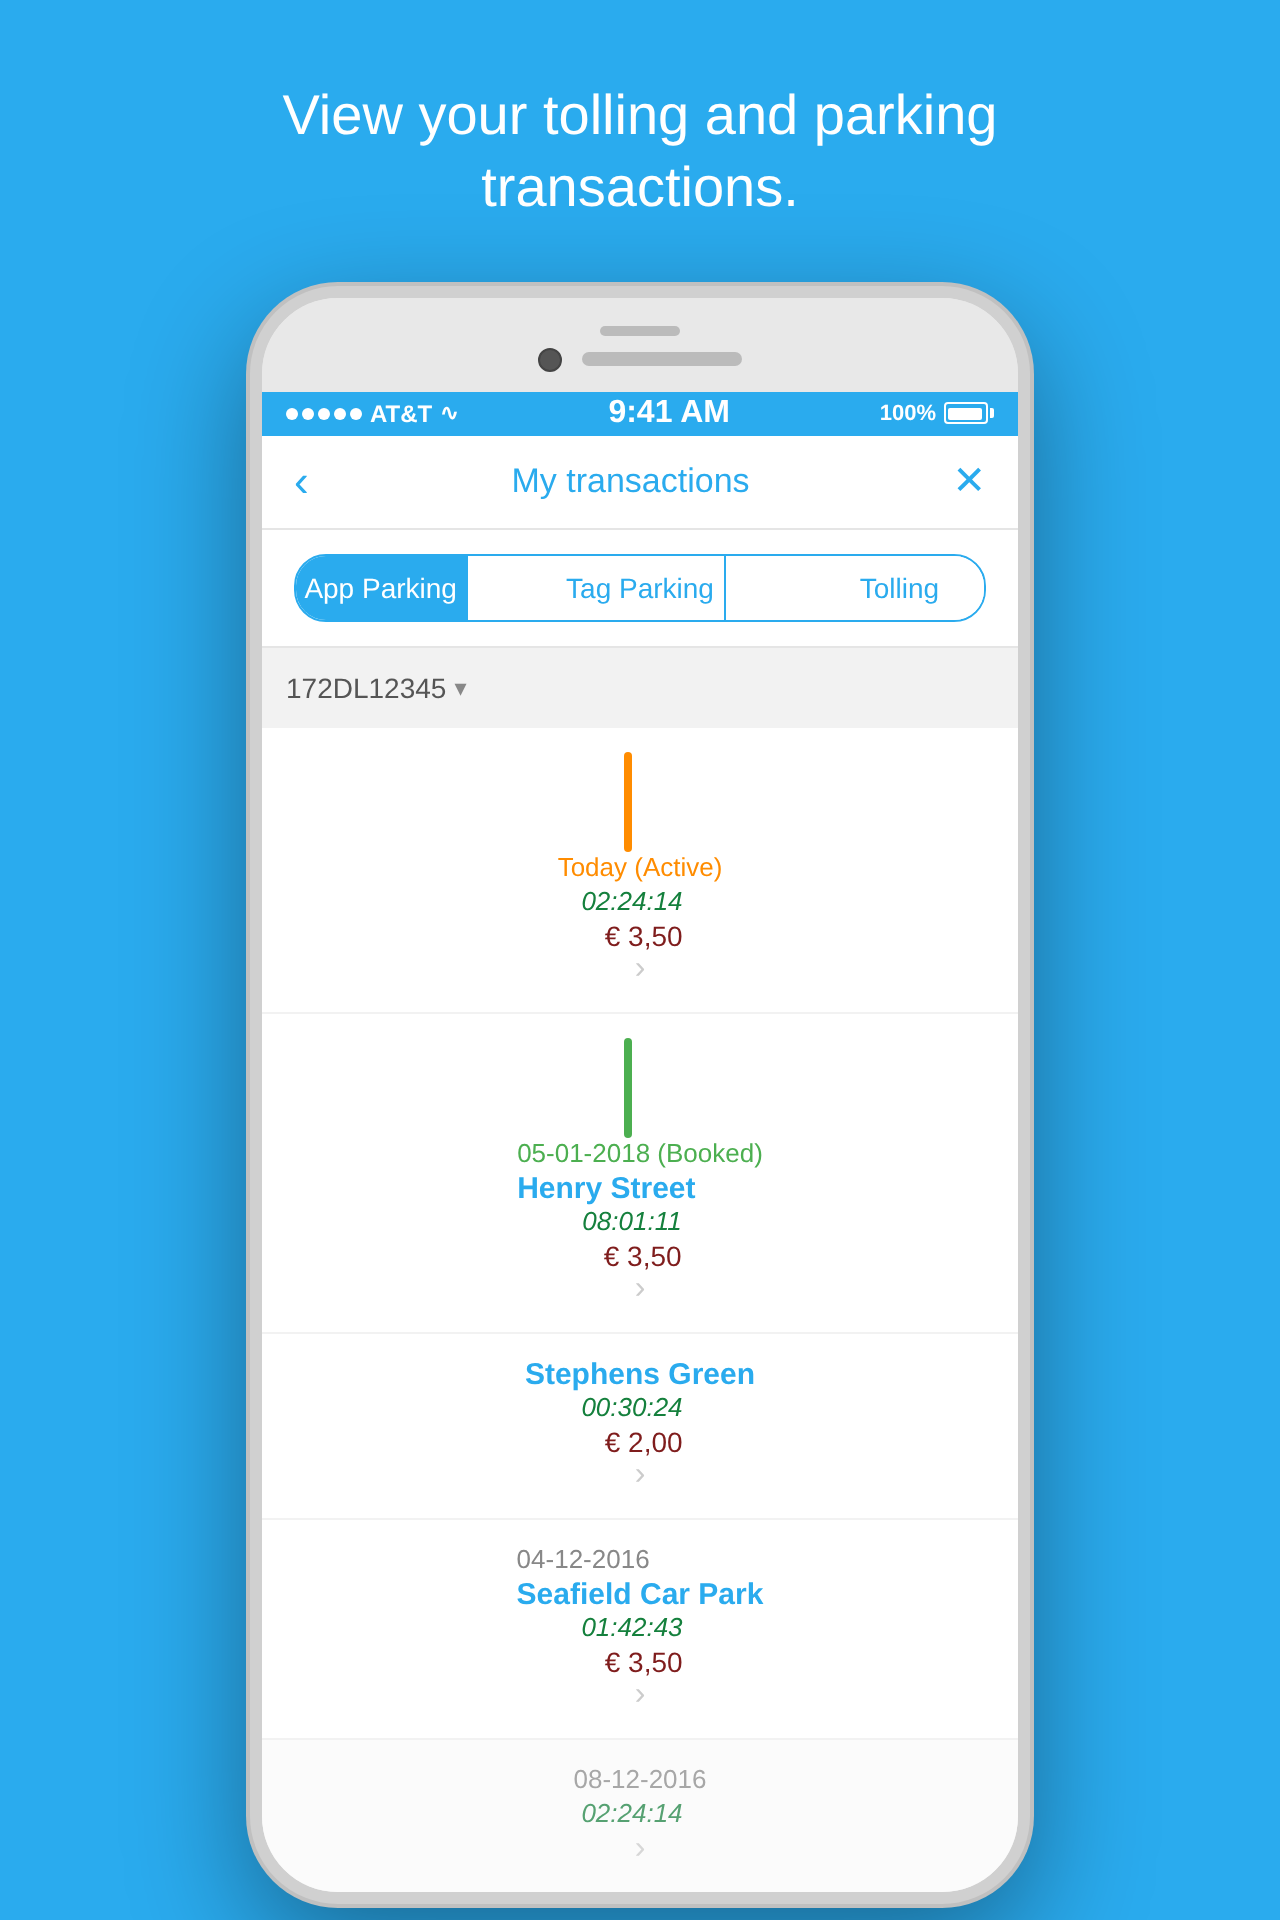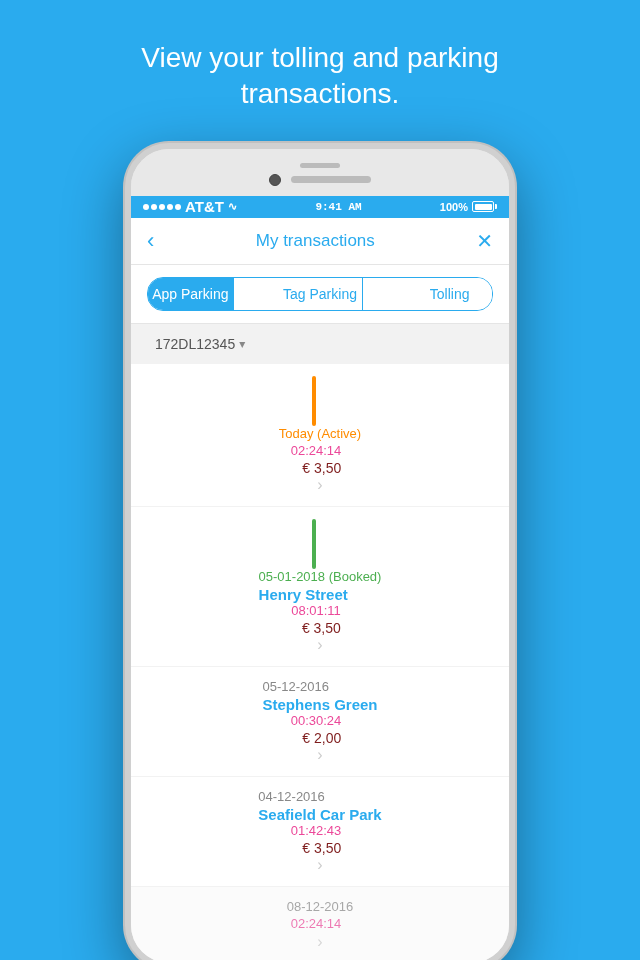--- a/index.html
+++ b/index.html
@@ -103,31 +103,30 @@
       gap: 2px;
     }
 
     .status-dot {
       width: 6px;
       height: 6px;
       background: white;
       border-radius: 50%;
     }
 
-    .status-carrier { font-size: 15px; }
+    .status-carrier { font-size: 12px; }
 
     .wifi-icon {
       display: inline-block;
       font-size: 11px;
     }
 
     .status-center {
-      font-size: 11px;
+      font-size: 16px;
       font-weight: 600;
-      font-family: Liberation Mono, monospace;
     }
 
     .status-right {
       display: flex;
       align-items: center;
       gap: 4px;
       font-size: 11px;
     }
 
     .battery {
@@ -230,21 +229,21 @@
     }
 
     .tab.inactive {
       background: white;
       color: #2AABEE;
       padding-left: 48px;
     }
 
     
     .vehicle-selector {
-      padding: 12px 24px;
+      padding: 12px 12px;
       display: flex;
       align-items: center;
       gap: 4px;
       font-size: 14px;
       color: #555;
       text-align: right;
     }
 
     .dropdown-arrow {
       font-size: 12px;
@@ -305,22 +304,23 @@
       color: #2AABEE;
     }
 
     .transaction-details {
       text-align: right;
       margin-right: 8px;
     }
 
     .transaction-time {
       font-size: 13px;
-      color: #ec4899;
+      color: #15803d;
       margin-bottom: 2px;
+      font-style: italic;
     }
 
     .transaction-amount {
       font-size: 14px;
       color: #7f1d1d;
       font-weight: 500;
     }
 
     .transaction-chevron {
       color: #ccc;
@@ -419,21 +419,20 @@
           <div class="transaction-details">
             <div class="transaction-time">08:01:11</div>
             <div class="transaction-amount">€ 3,50</div>
           </div>
           <span class="transaction-chevron">›</span>
         </div>
 
         <div class="transaction-item">
           <div class="bar-none" style="width:4px;background:transparent;margin-right:12px;flex-shrink:0;"></div>
           <div class="transaction-info">
-            <div class="transaction-date past">05-12-2016</div>
             <div class="transaction-location">Stephens Green</div>
           </div>
           <div class="transaction-details">
             <div class="transaction-time">00:30:24</div>
             <div class="transaction-amount">€ 2,00</div>
           </div>
           <span class="transaction-chevron">›</span>
         </div>
 
         <div class="transaction-item">

